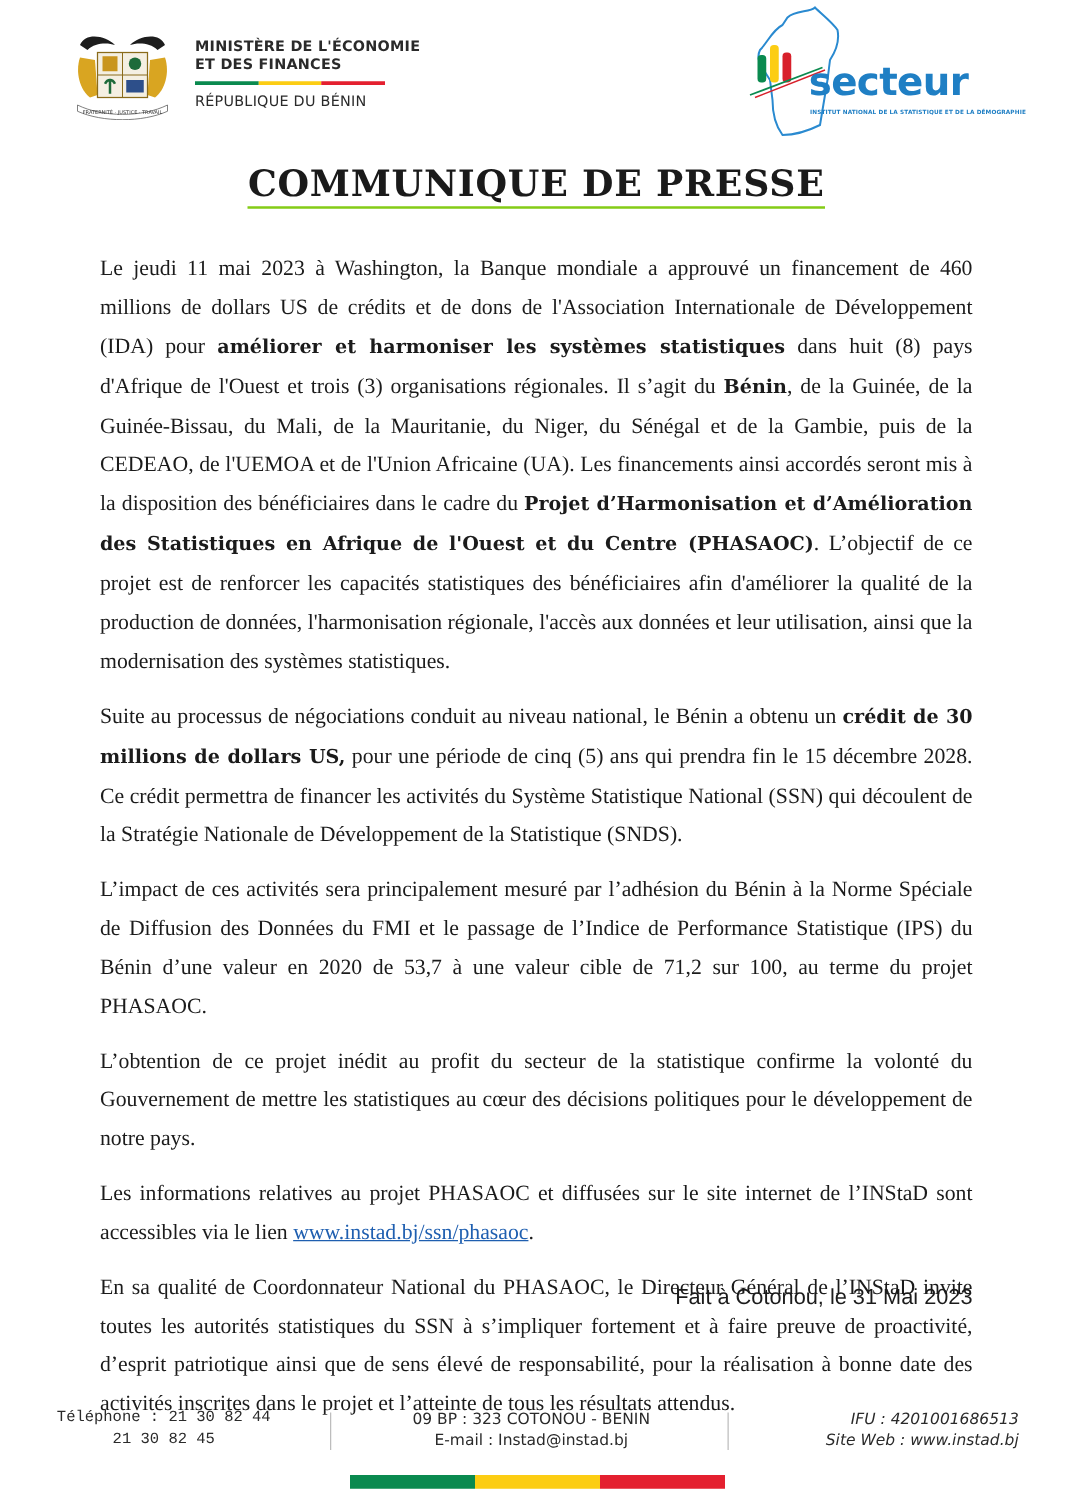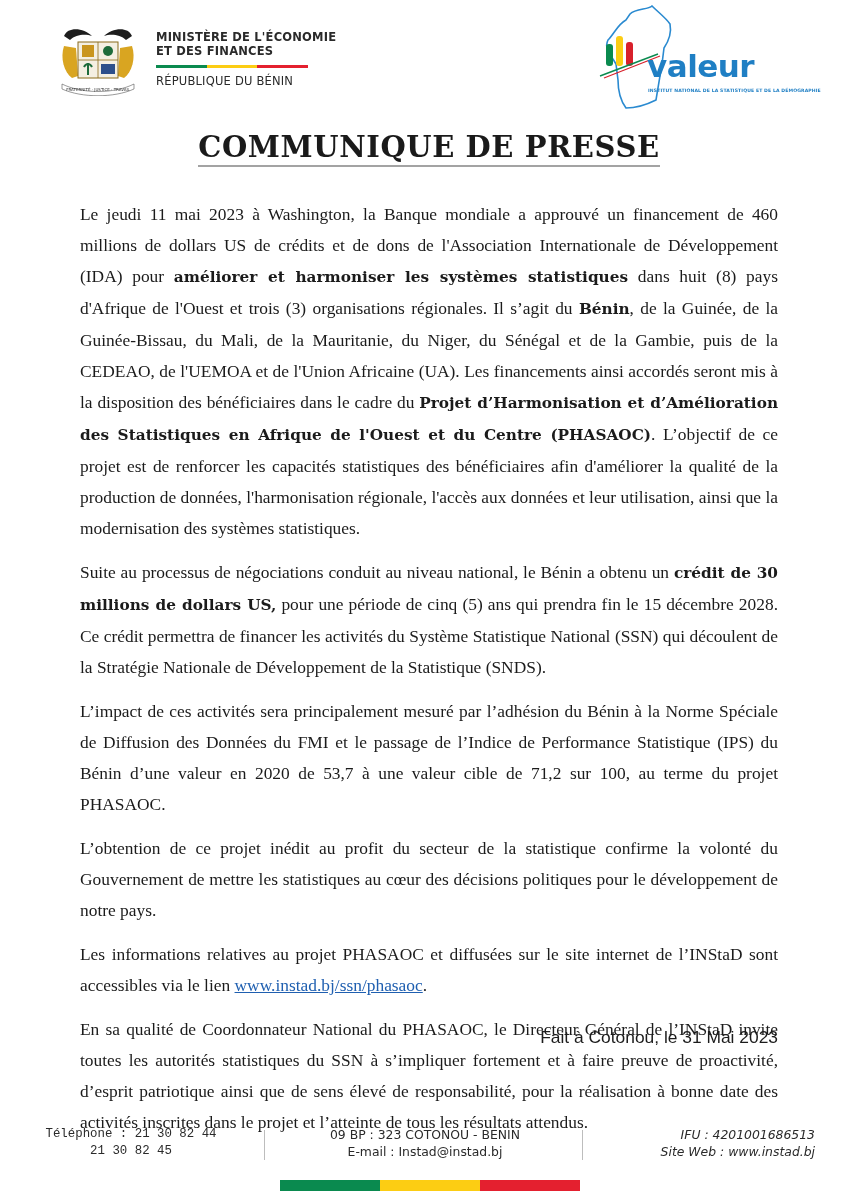--- a/index.html
+++ b/index.html
@@ -13,21 +13,21 @@
     .ministry .flag { display: flex; width: 152px; height: 3px; margin-top: 7px; }
     .ministry .flag span { flex: 1; }
     .ministry .rep { font-size: 11.5px; color: #2a2a2a; margin-top: 6px; letter-spacing: 0.2px; }
 
     .instad-logo { position: absolute; left: 596px; top: 4px; width: 190px; height: 110px; }
     .instad-word { position: absolute; left: 647px; top: 48px; font-family: "DejaVu Sans", sans-serif; font-weight: bold; font-size: 31px; color: #1f7fc4; letter-spacing: -0.5px; }
     .instad-sub { position: absolute; left: 648px; top: 88px; font-family: "DejaVu Sans", sans-serif; font-size: 4.6px; font-weight: bold; color: #1f7fc4; letter-spacing: 0.1px; white-space: nowrap; }
 
     
     .title { position: absolute; left: 0; right: 0; top: 130px; text-align: center; }
-    .title span { font-family: "DejaVu Serif", serif; font-weight: bold; font-size: 29px; letter-spacing: 0.6px; border-bottom: 2px solid #a3a3a3; padding-bottom: 1px; }
+    .title span { font-family: "DejaVu Serif", serif; font-weight: bold; font-size: 29px; letter-spacing: 0.6px; border-bottom: 2px solid #84cc16; padding-bottom: 1px; }
 
     
     .body { position: absolute; left: 80px; width: 698px; top: 199px; font-family: "Liberation Serif", serif; font-size: 17.4px; line-height: 31px; text-align: justify; color: #1b1b1b; }
     .body p { margin: 0 0 13px 0; }
     .body b { font-family: "DejaVu Serif", serif; font-size: 15.3px; font-weight: bold; }
     .body a { color: #1f5fb0; text-decoration: underline; }
 
     .signature { position: absolute; right: 80px; top: 1027px; font-family: Liberation Sans, sans-serif; font-size: 17.4px; color: #1b1b1b; }
 
     
@@ -81,21 +81,21 @@
     <path d="M34 10 C40 4, 52 6, 56 2 C62 8, 70 14, 74 20 C76 30, 72 38, 68 44 L66 60 C64 72, 62 84, 60 96 C52 100, 40 104, 30 104 C24 96, 22 86, 22 76 L20 60 C14 50, 8 44, 12 36 C18 30, 22 20, 30 16 Z" fill="none" stroke="#2a8ad0" stroke-width="1.6"></path>
 
     <rect x="10" y="40" width="7" height="22" rx="3" fill="#0a8a4f"></rect>
     <rect x="20" y="32" width="7" height="30" rx="3" fill="#fccd13"></rect>
     <rect x="30" y="38" width="7" height="24" rx="3" fill="#d8202b"></rect>
 
     <line x1="4" y1="72" x2="62" y2="50" stroke="#0a8a4f" stroke-width="1.4"></line>
     <line x1="8" y1="74" x2="64" y2="52" stroke="#d8202b" stroke-width="1.2"></line>
   </svg>
 </div>
-<div class="instad-word">valeur</div>
+<div class="instad-word">secteur</div>
 <div class="instad-sub">INSTITUT NATIONAL DE LA STATISTIQUE ET DE LA DÉMOGRAPHIE</div>
 
 <div class="title">
   <span>COMMUNIQUE DE PRESSE</span>
 </div>
 
 <div class="body">
   <p>
     <span>Le jeudi 11 mai 2023 à Washington, la Banque mondiale a approuvé un financement de 460 millions de dollars US de crédits et de dons de l'Association Internationale de Développement (IDA) pour </span><b>améliorer et harmoniser les systèmes statistiques</b><span> dans huit (8) pays d'Afrique de l'Ouest et trois (3) organisations régionales. Il s’agit du </span><b>Bénin</b><span>, de la Guinée, de la Guinée-Bissau, du Mali, de la Mauritanie, du Niger, du Sénégal et de la Gambie, puis de la CEDEAO, de l'UEMOA et de l'Union Africaine (UA). Les financements ainsi accordés seront mis à la disposition des bénéficiaires dans le cadre du </span><b>Projet d’Harmonisation et d’Amélioration des Statistiques en Afrique de l'Ouest et du Centre (PHASAOC)</b><span>. L’objectif de ce projet est de renforcer les capacités statistiques des bénéficiaires afin d'améliorer la qualité de la production de données, l'harmonisation régionale, l'accès aux données et leur utilisation, ainsi que la modernisation des systèmes statistiques.</span>
   </p>

